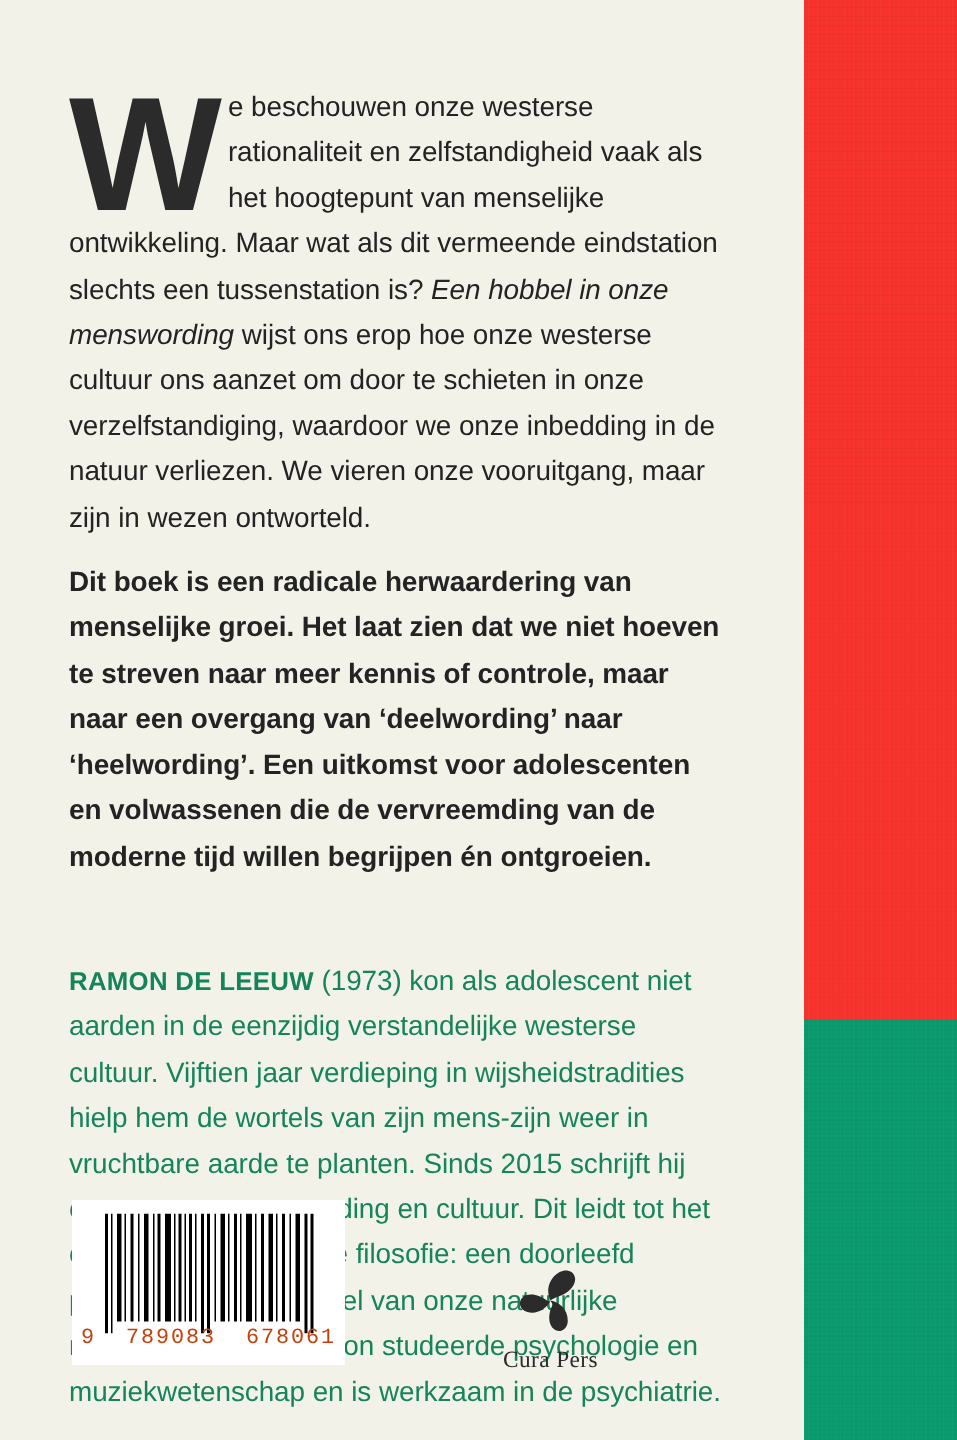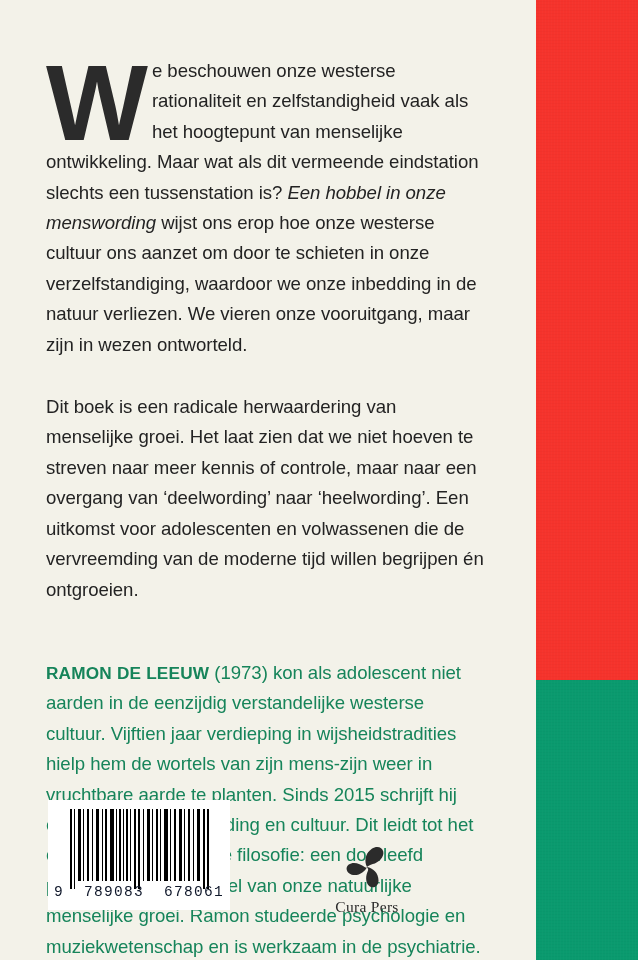--- a/index.html
+++ b/index.html
@@ -54,21 +54,21 @@
   }
 
   .blurb {
     color: #232323;
     font-size: 18.6px;
     line-height: 30.4px;
     letter-spacing: -0.05px;
     margin: 0 0 0 0;
     text-align: left;
   }
-  .blurb + .blurb { margin-top: 32px; }
+  .blurb + .blurb { margin-top: 13px; font-weight: bold; }
 
   .dropcap {
     float: left;
     font-size: 108px;
     line-height: 0.80;
     font-weight: 700;
     color: #2B2B2B;
     margin: 4px 7px -6px 0;
     letter-spacing: -3px;
   }
@@ -112,21 +112,21 @@
   .barcode-bars svg { display: block; }
   .barcode-digits {
     position: absolute;
     left: 0;
     right: 0;
     top: 84px;
     text-align: center;
     font-family: "Liberation Mono", monospace;
     font-size: 14.5px;
     letter-spacing: 1.3px;
-    color: #0f172a;
+    color: #c2410c;
     white-space: pre;
   }
 
   
   .publisher {
     position: absolute;
     left: 300px;
     top: 843px;
     width: 134px;
     text-align: center;

